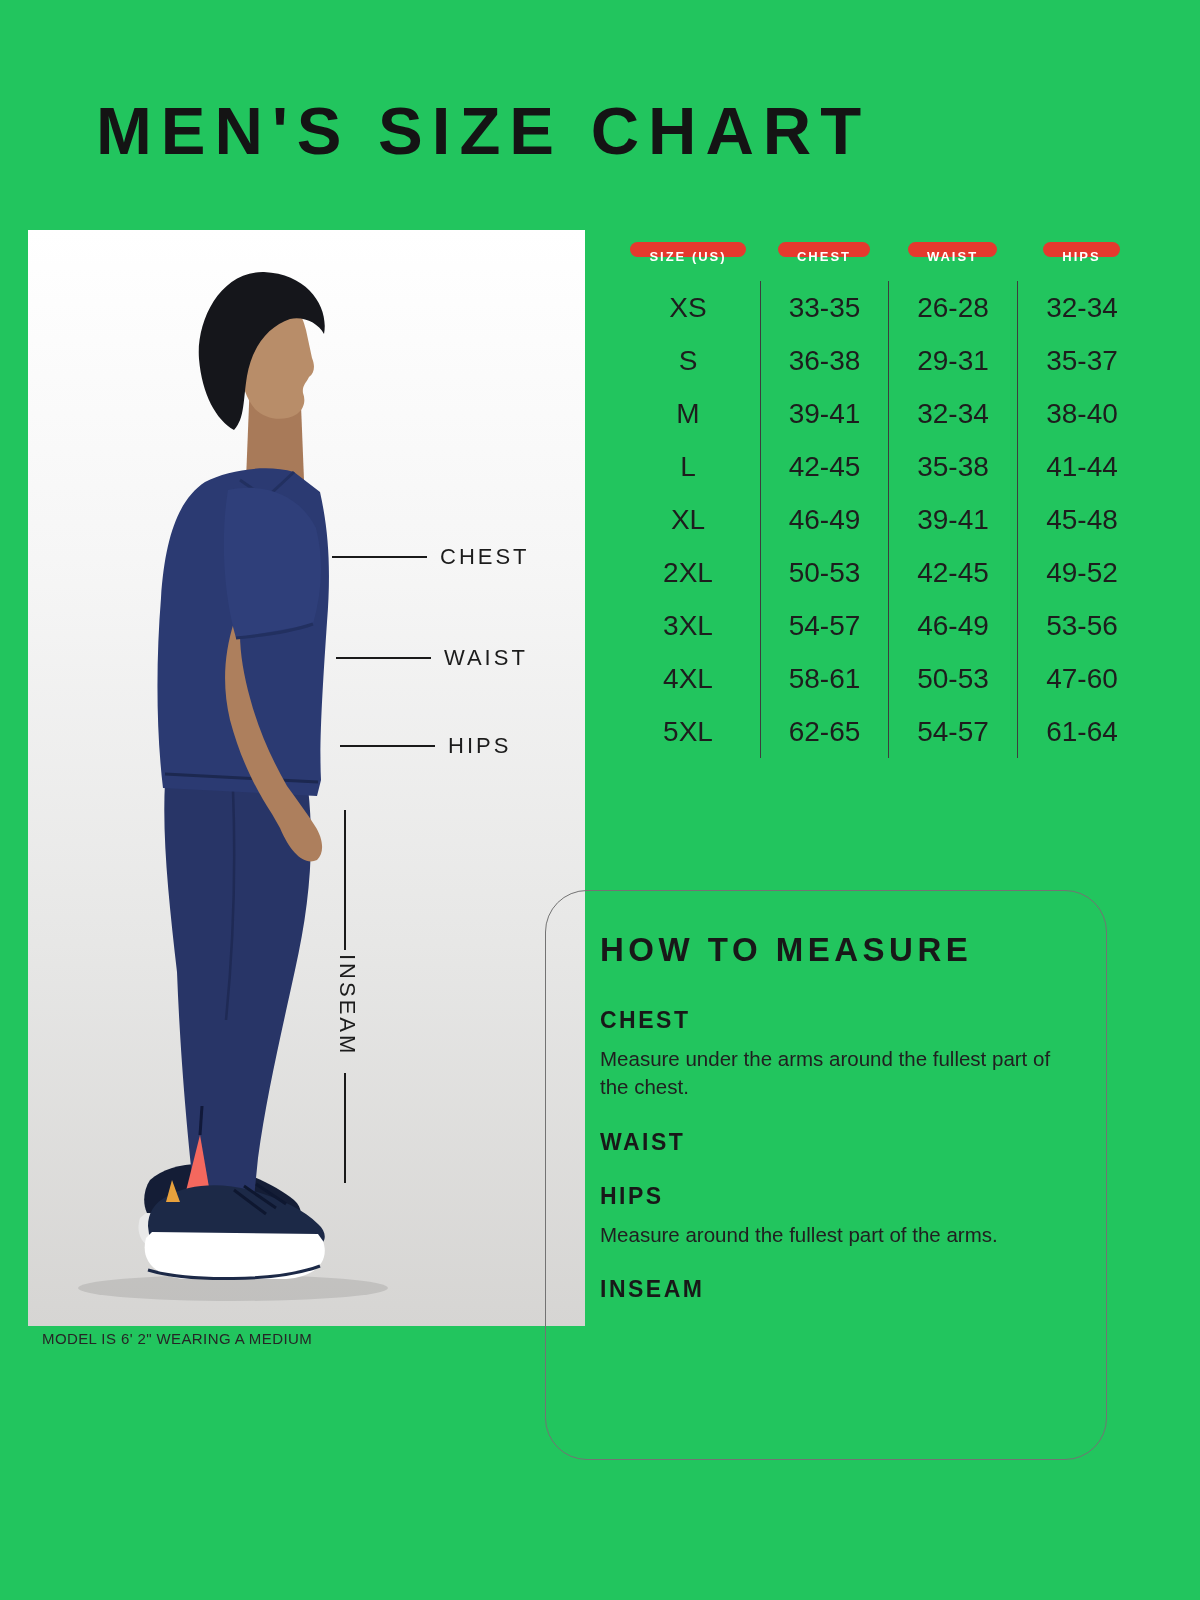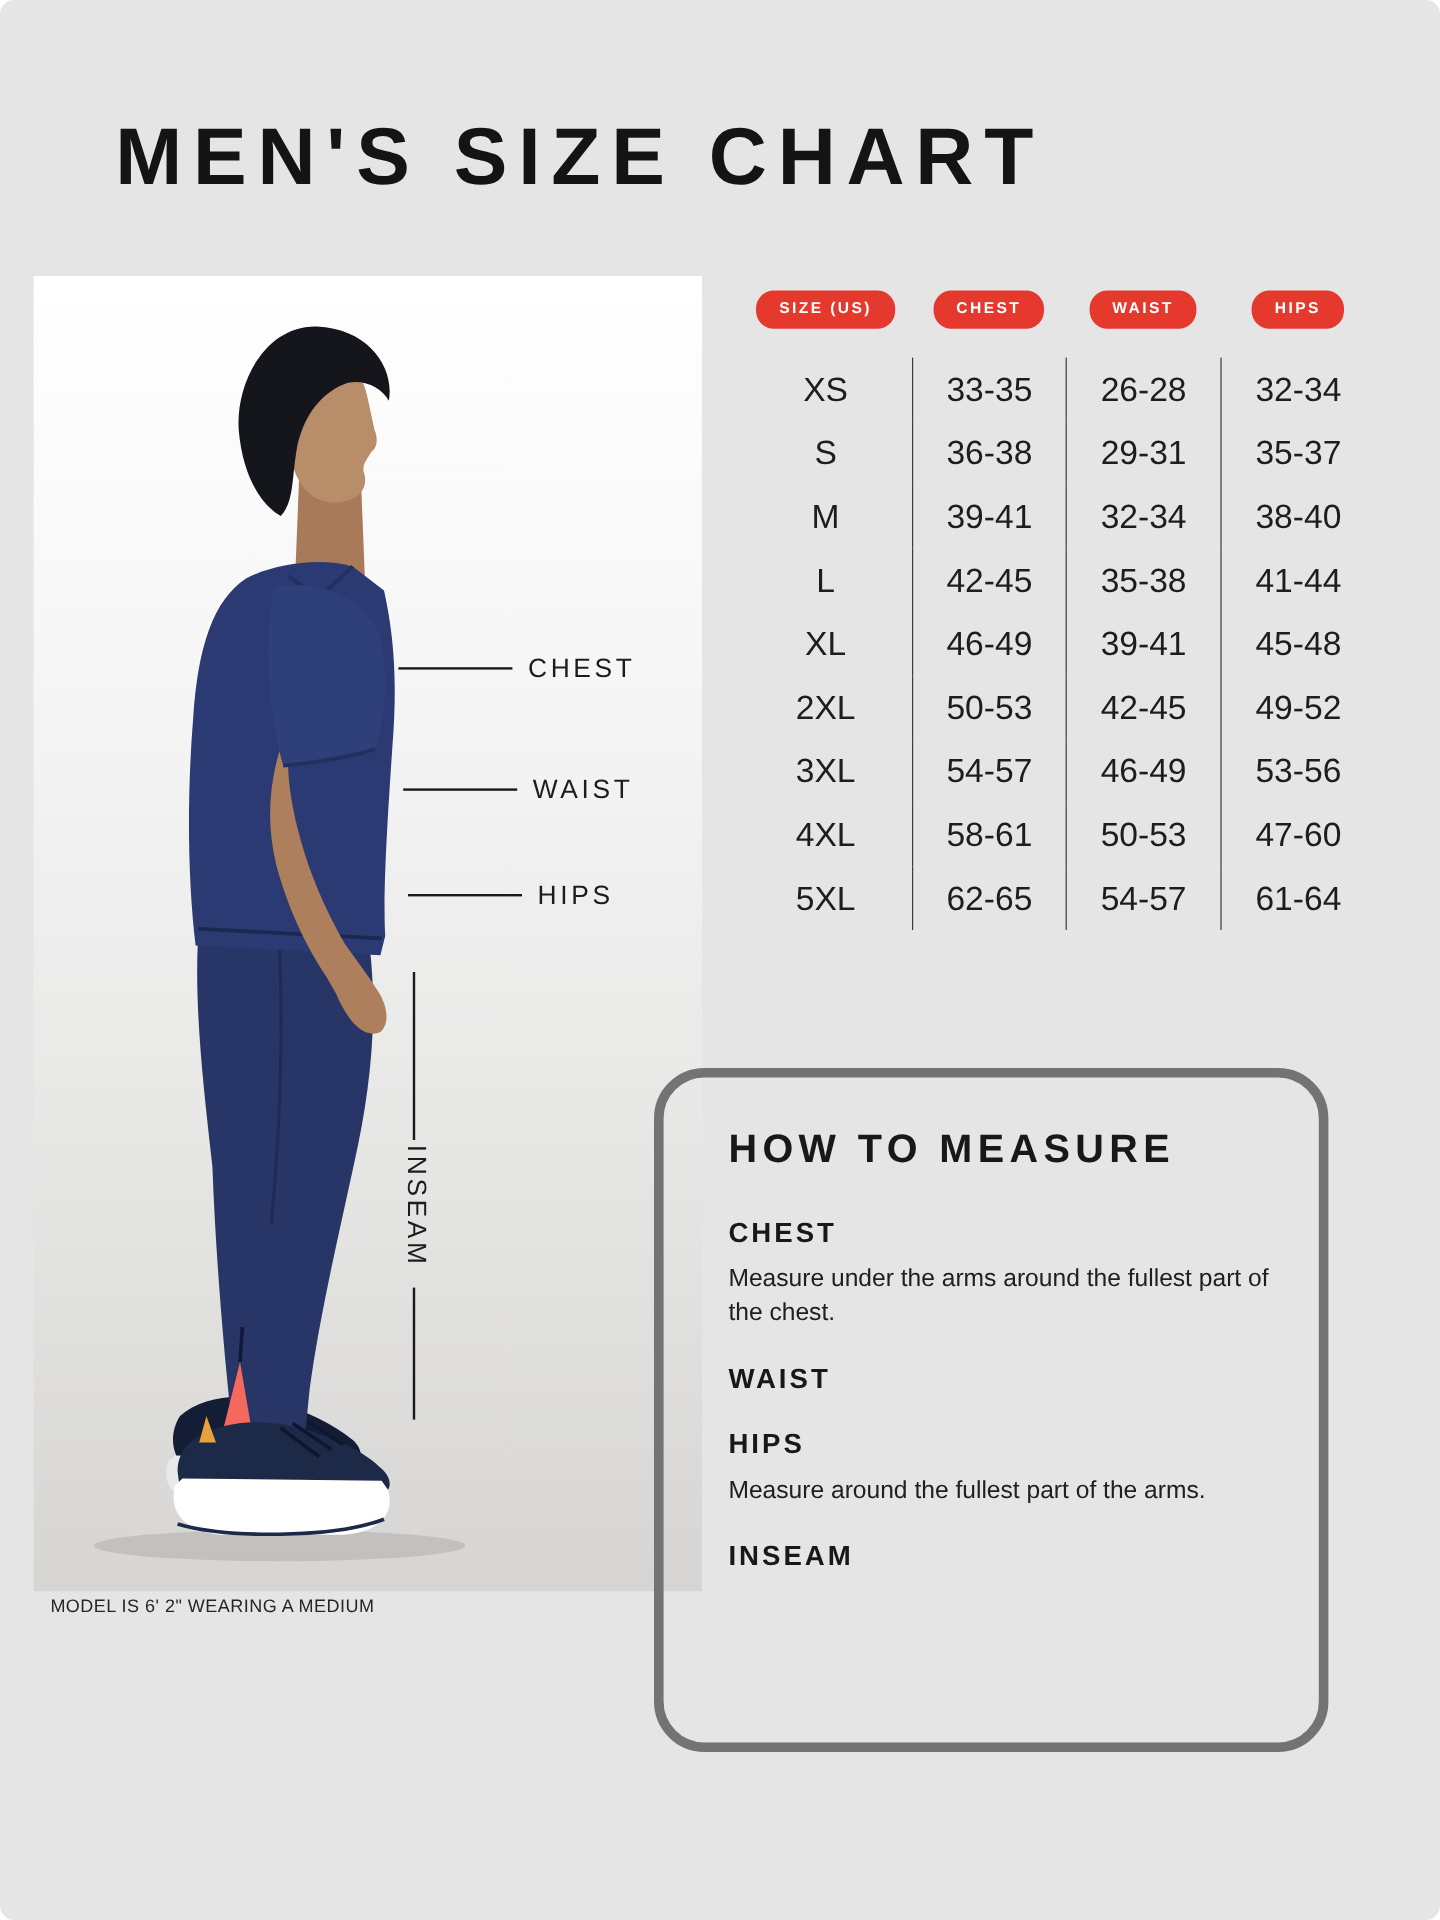--- a/index.html
+++ b/index.html
@@ -1,18 +1,18 @@
 <!DOCTYPE html>
 <html><head>
 <meta charset="utf-8">
 <style>
   * { margin:0; padding:0; box-sizing:border-box; }
   html,body { width:1200px; height:1600px; background:#ffffff;
               font-family:"Liberation Sans", sans-serif; color:#1a1a1a; }
-  #page { position:relative; width:1200px; height:1600px; overflow:hidden; background:#e5e5e5;border-radius:12px; }
+  #page { position:relative; width:1200px; height:1600px; overflow:hidden; background:#22c55e; }
 
   
   .page-title { position:absolute; left:96px; top:92px; font-size:67px; font-weight:700;
                 letter-spacing:9px; color:#141414; white-space:nowrap; }
 
   
   .photo { position:absolute; left:28px; top:230px; width:557px; height:1096px;
            background:linear-gradient(180deg,#ffffff 0%,#f6f6f6 30%,#e7e7e6 65%,#d6d5d3 100%); }
   .photo svg { position:absolute; left:0; top:0; }
 
@@ -24,30 +24,30 @@
   .inseam .vline { position:absolute; left:8px; width:2px; background:#1a1a1a; }
   .inseam .vtext { position:absolute; left:-2px; top:144px; writing-mode:vertical-rl;
                    font-size:22px; letter-spacing:3px; color:#1c1c1c; }
   .caption { position:absolute; left:42px; top:1330px; font-size:15px; letter-spacing:0.4px; color:#262626; }
 
   
   .size-table { position:absolute; left:616px; top:242px; width:530px; }
   .tbl-head { display:grid; grid-template-columns:144px 128px 129px 129px; }
   .tbl-head > div { display:flex; justify-content:center; }
   .pill { display:inline-block; background:#e5392e; color:#ffffff; font-size:13px; font-weight:700;
-          letter-spacing:2px; line-height:30px; height:32px; padding:0 19px; border-radius:15px;
+          letter-spacing:2px; line-height:30px; height:15px; padding:0 19px; border-radius:15px;
           white-space:nowrap; }
   .tbl-body { display:grid; grid-template-columns:144px 128px 129px 129px; margin-top:24px; }
   .cell { height:53px; display:flex; align-items:center; justify-content:center;
           font-size:28px; color:#1d1d1d; }
   .cell.div { border-left:1.5px solid #3d3d3d; }
 
   
   .mbox { position:absolute; left:545px; top:890px; width:562px; height:570px;
-          border:8px solid #737373; border-radius:42px; background:transparent; z-index:6; }
+          border:1px solid #737373; border-radius:42px; background:transparent; z-index:6; }
   .mbox-content { padding:40px 36px 0 54px; }
   .mbox-title { font-size:33px; font-weight:700; letter-spacing:4.5px; color:#181818; margin-bottom:38px; }
   .msec { margin-bottom:27px; max-width:462px; }
   .msec-h { font-size:23px; font-weight:700; letter-spacing:2.5px; color:#181818; margin-bottom:11px; }
   .msec-p { font-size:20.5px; line-height:1.38; color:#202020; }
 </style>
 </head>
 <body>
 
 <div id="page">

